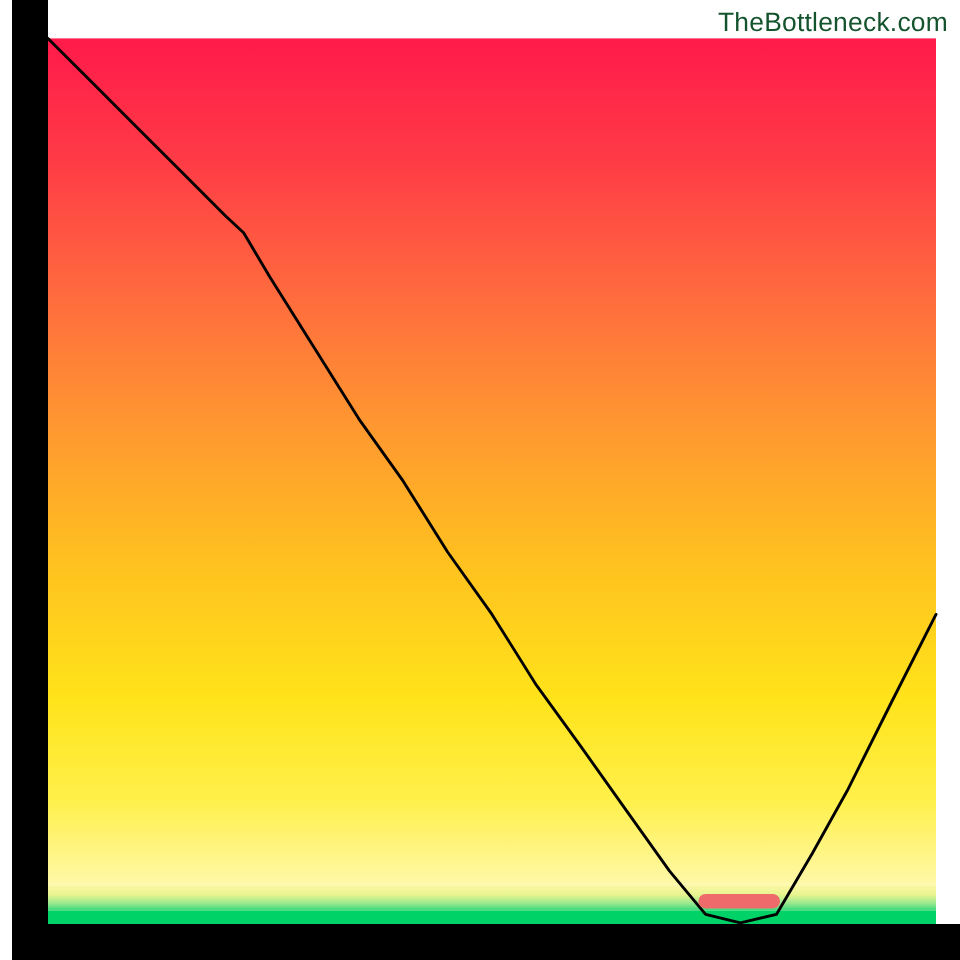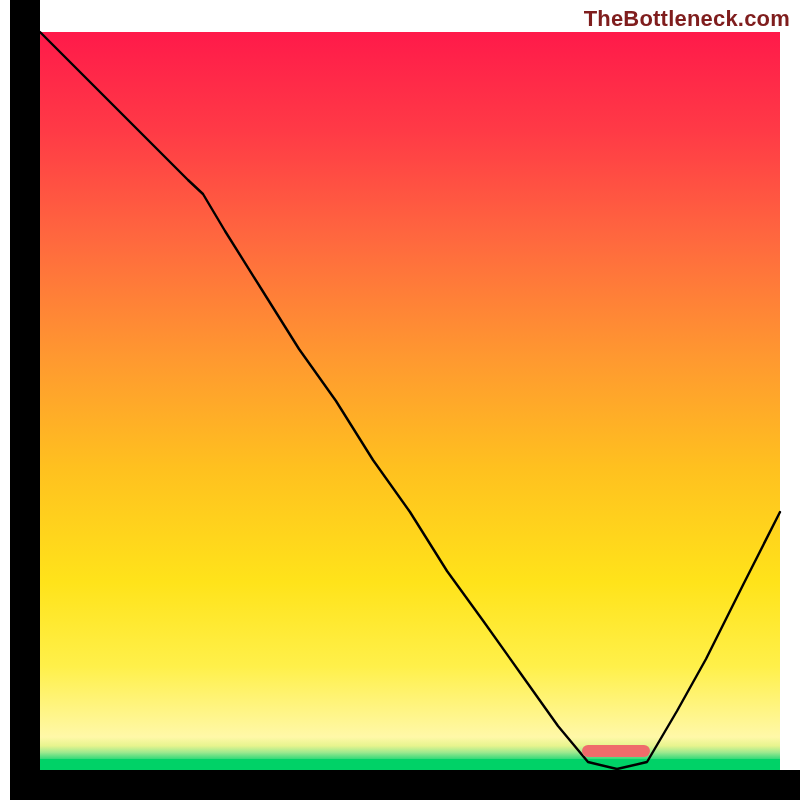--- a/index.html
+++ b/index.html
@@ -13,23 +13,23 @@
   }
   .chart-wrap {
     position: relative;
     width: 800px;
     height: 800px;
   }
   .watermark {
     position: absolute;
     top: 6px;
     right: 10px;
-    color: #7f1d1d;
+    color: #14532d;
     font-size: 22px;
-    font-weight: 700;
+    font-weight: 400;
     letter-spacing: 0.2px;
     user-select: none;
   }
   svg {
     display: block;
   }
 </style>
 </head>
 <body>
 

